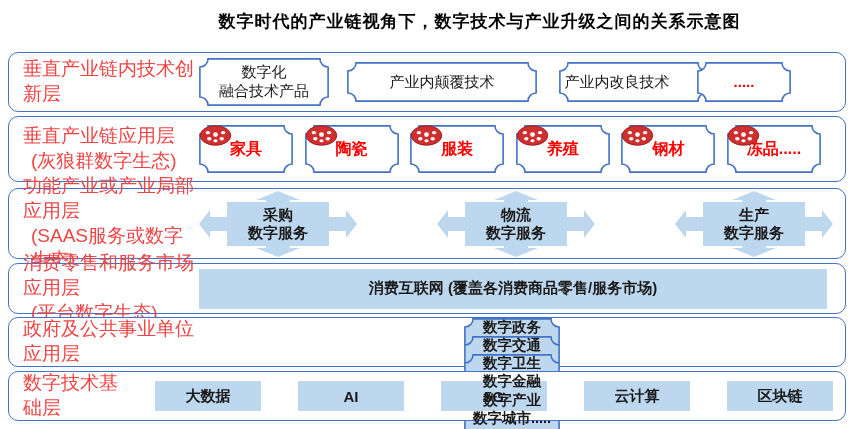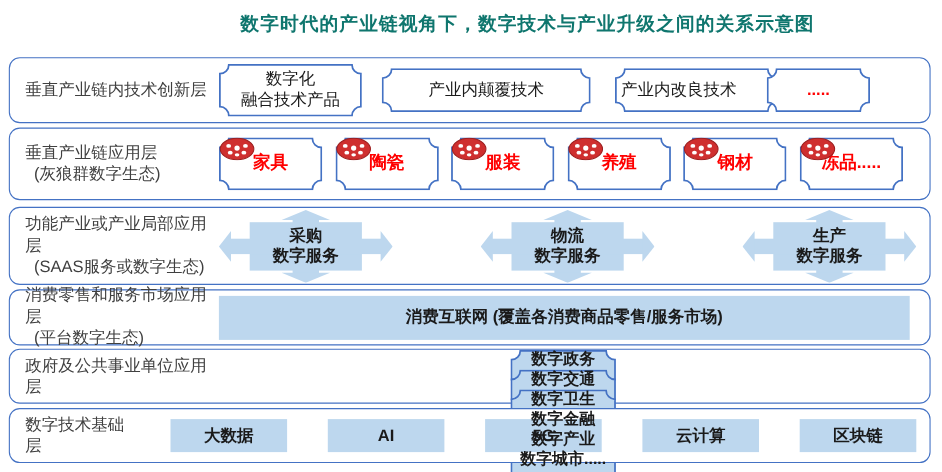--- a/index.html
+++ b/index.html
@@ -1,23 +1,23 @@
 <!DOCTYPE html>
 <html><head>
 <meta charset="utf-8">
 <style>
   html,body{margin:0;padding:0;background:#fff;}
   .stage{position:relative;width:856px;height:429px;background:#fff;overflow:hidden;
          font-family:"Liberation Sans",sans-serif;color:#1a1a1a;}
   .title{position:absolute;top:10px;left:103px;right:0;text-align:center;
-         color:#0f766e;font-size:17px;font-weight:bold;letter-spacing:1px;}
+         color:#000000;font-size:17px;font-weight:bold;letter-spacing:1px;}
   .row{position:absolute;left:8px;width:838px;border:1.6px solid #4472c4;border-radius:10px;
        background:#fff;display:flex;box-sizing:border-box;}
   .label{width:190px;padding-left:14px;box-sizing:border-box;display:flex;flex-direction:column;
-         justify-content:center;font-size:15px;line-height:1.3;color:#404040;}
+         justify-content:center;font-size:19px;line-height:1.3;color:#ef4444;}
   .label .sub{padding-left:8px;}
   .content{flex:1;display:flex;align-items:center;position:relative;padding-right:18px;}
   
   .plq{position:relative;display:flex;align-items:center;justify-content:center;text-align:center;}
   .plq>svg{position:absolute;left:0;top:0;}
   .plq path{fill:#ffffff;stroke:#4472c4;stroke-width:1.6;}
   .plq.fill path{fill:#bdd7ee;}
   .plq .t{position:relative;z-index:1;font-size:15px;line-height:1.25;}
   .plq .ln{display:block;}
   .plq.red .t{color:#ff0000;font-weight:bold;font-size:16px;}

